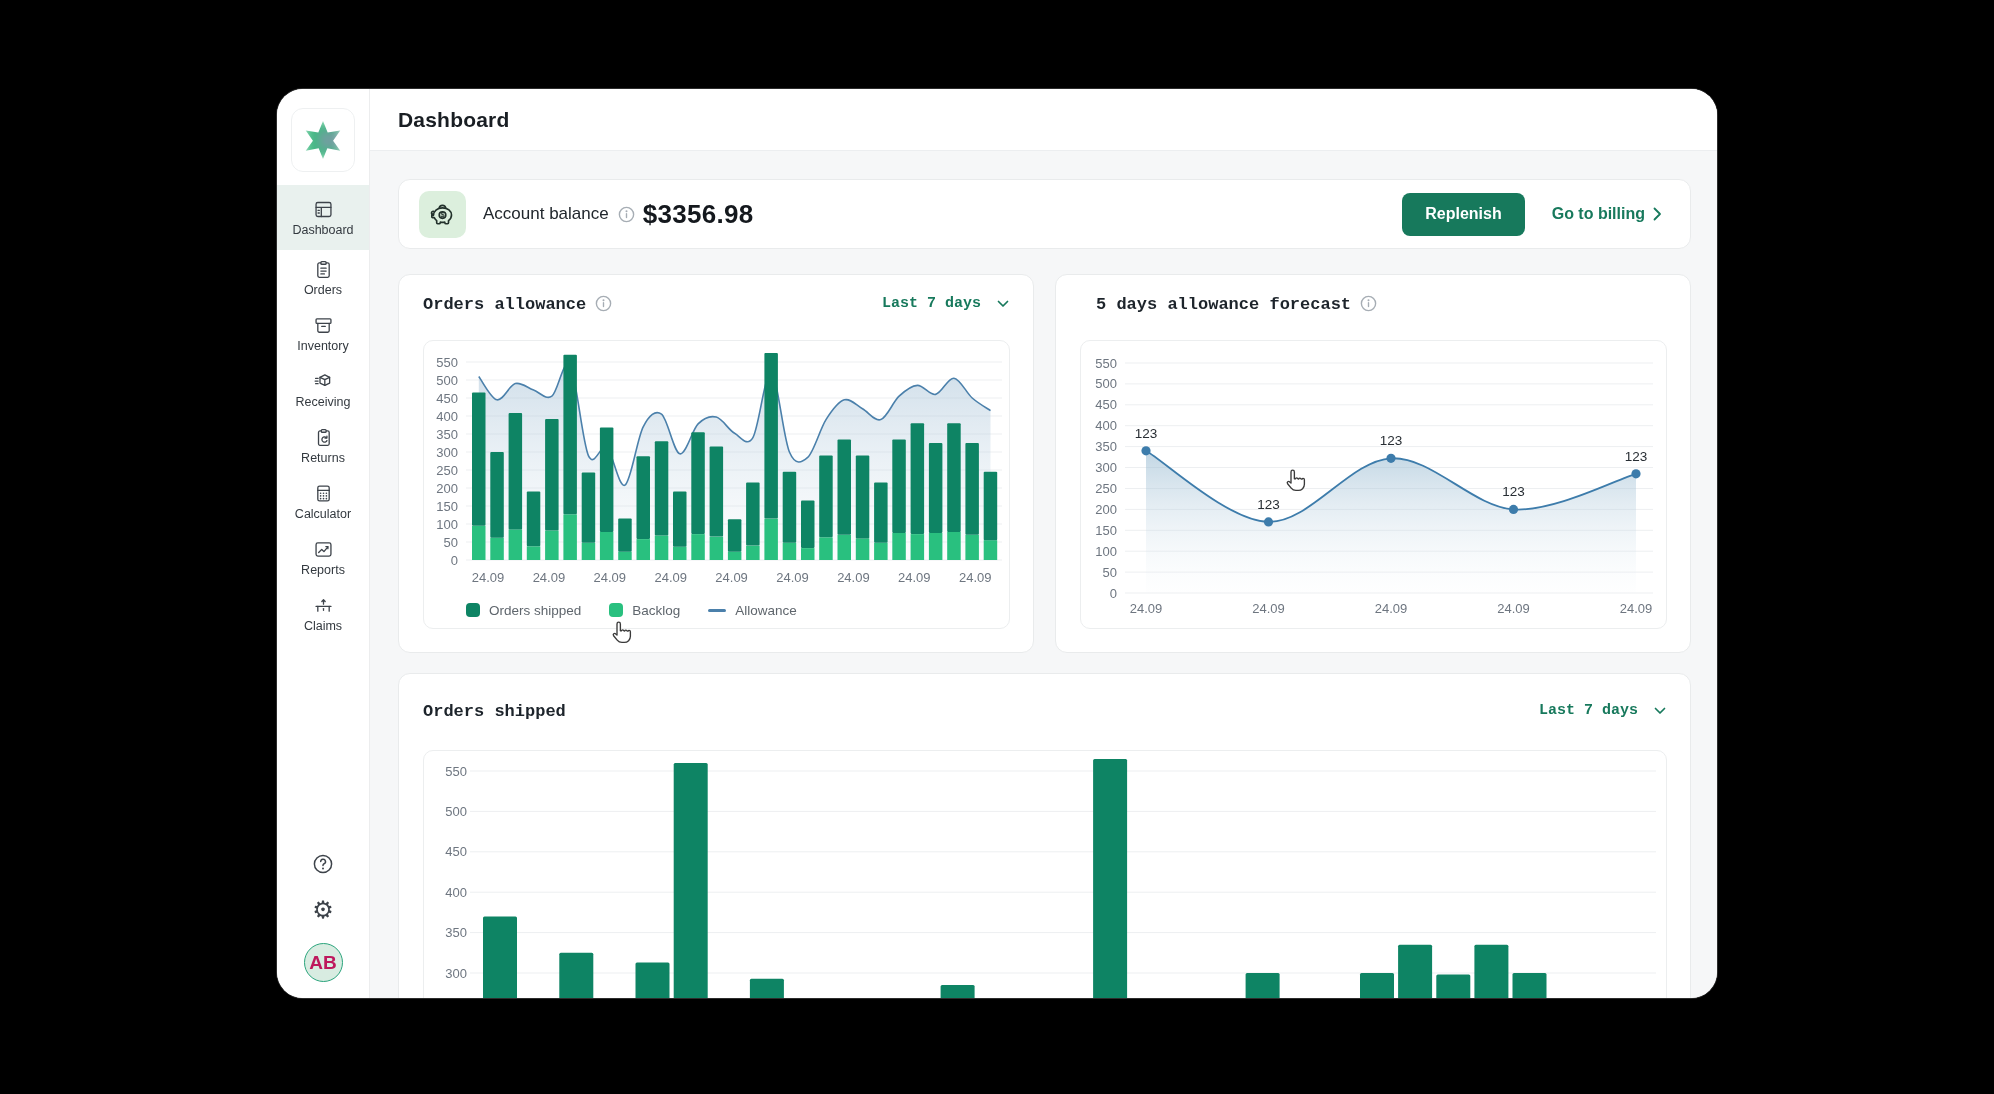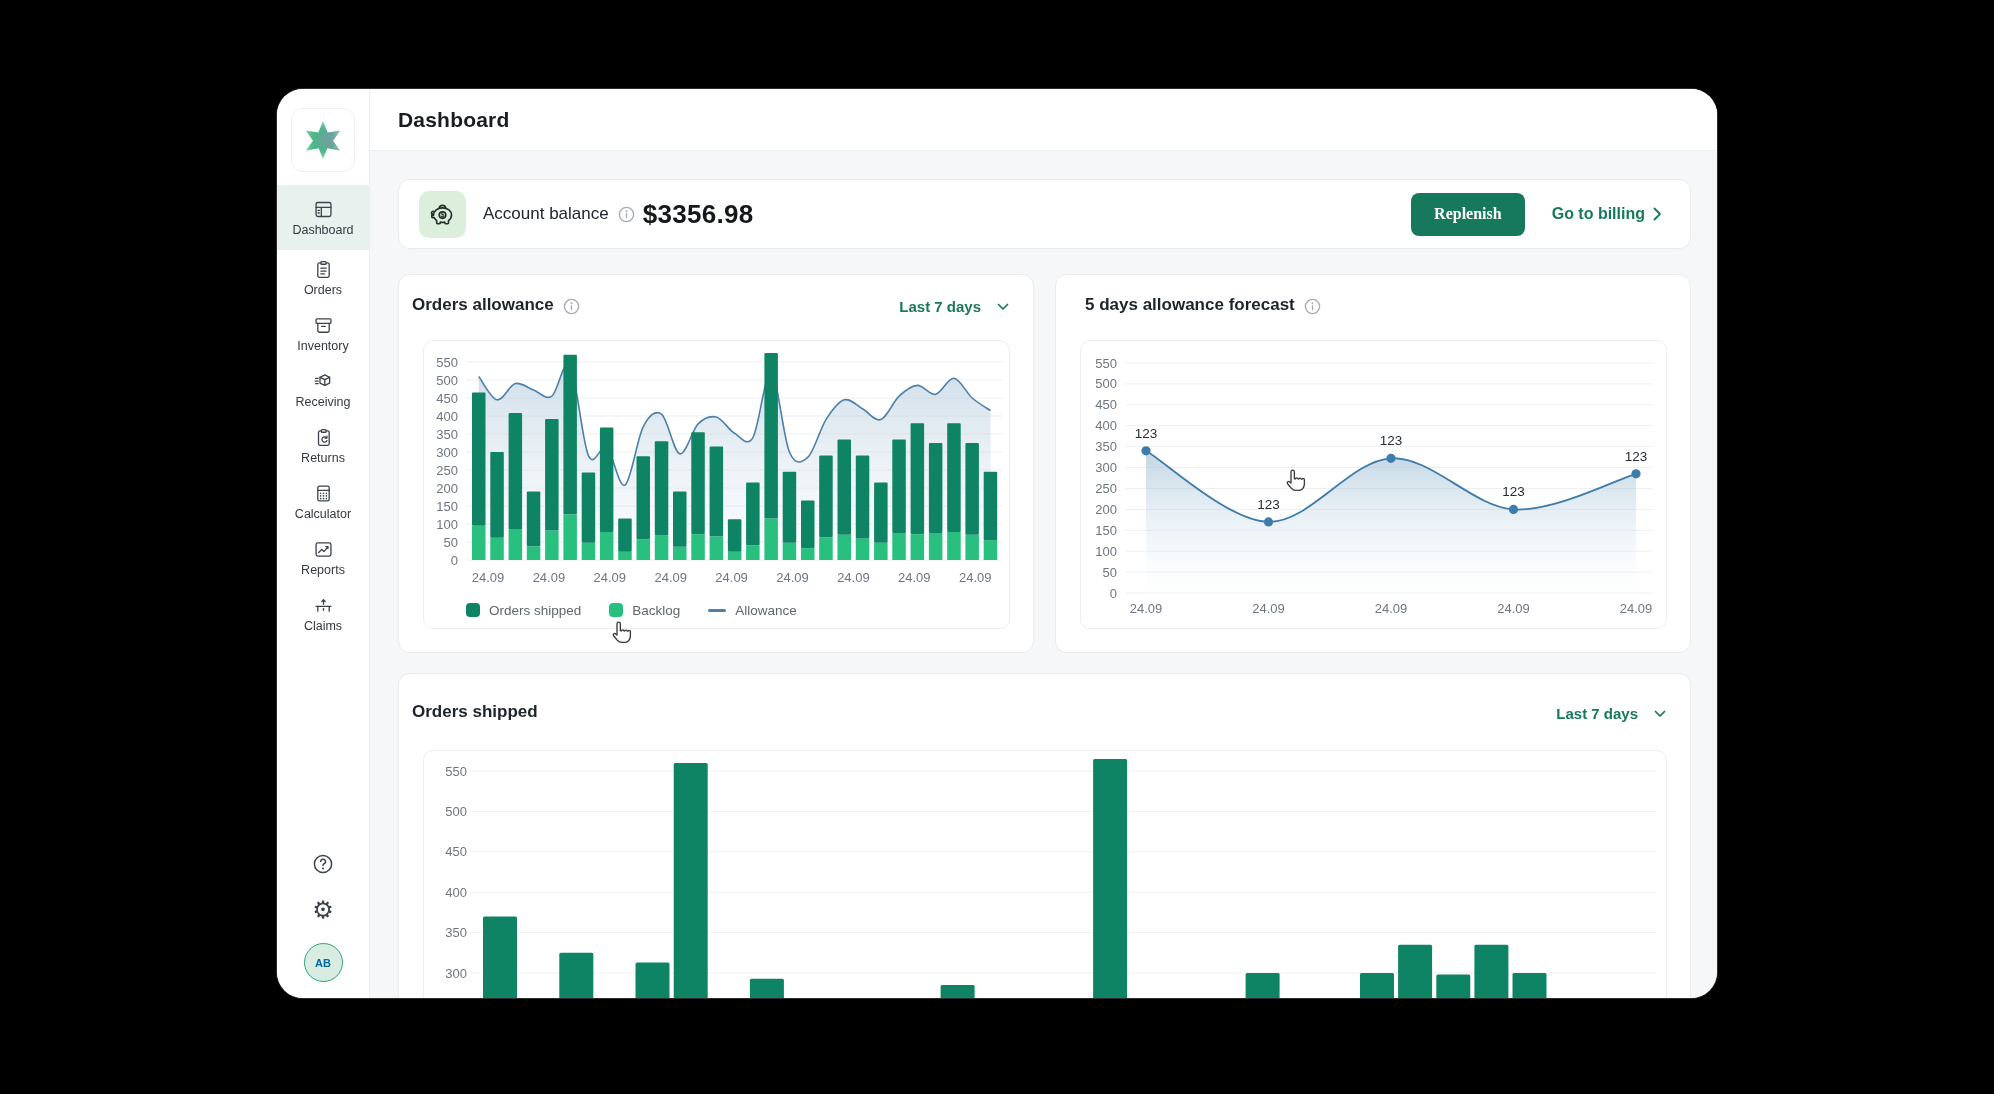--- a/index.html
+++ b/index.html
@@ -23,45 +23,45 @@
   .nav-item.active{height:65px;background:#e9f1ee;}
   .nav-ic{width:21px;height:21px;display:block;}
   .nav-ic svg{width:21px;height:21px;display:block;stroke:#3d434a;fill:none;stroke-width:1.5;
     stroke-linecap:round;stroke-linejoin:round;}
   .nav-label{font-size:12.5px;color:#33393f;}
   .side-footer{margin-top:auto;margin-bottom:16px;display:flex;flex-direction:column;align-items:center;gap:21px;}
   .foot-ic{width:25px;height:25px;display:flex;align-items:center;justify-content:center;cursor:pointer;}
   .foot-ic svg{width:24px;height:24px;stroke:#3d434a;fill:none;stroke-width:1.5;stroke-linecap:round;}
   .gear{font-family:"DejaVu Sans",sans-serif;font-size:24px;color:#3d434a;line-height:1;}
   .avatar{width:39px;height:39px;border-radius:50%;background:#d8ece1;border:1.5px solid #2ba47c;
-    color:#0369a1;font-size:11px;font-weight:bold;display:flex;align-items:center;justify-content:center;
+    color:#be185d;font-size:19px;font-weight:bold;display:flex;align-items:center;justify-content:center;
     box-sizing:border-box;cursor:pointer;}
   
   .main{position:absolute;left:93px;top:0;right:0;bottom:0;background:#f6f7f8;}
   .header{height:61px;background:#fff;border-bottom:1px solid #eceef0;display:flex;align-items:center;
     padding-left:28px;}
   .page-title{margin:0;font-size:21px;font-weight:700;color:#191e23;letter-spacing:.2px;}
   .content{position:relative;height:848px;}
   .card{position:absolute;background:#fff;border:1px solid #e9ebec;border-radius:12px;box-sizing:border-box;}
   
   .balance-card{left:28px;top:28px;width:1293px;height:70px;display:flex;align-items:center;padding:0 20px;}
   .piggy-wrap{width:47px;height:47px;border-radius:10px;background:#dcefdd;display:flex;align-items:center;
     justify-content:center;flex:none;}
   .piggy-wrap svg{width:31px;height:31px;stroke:#22312b;fill:none;stroke-width:1.7;stroke-linecap:round;stroke-linejoin:round;}
   .balance-label{margin-left:17px;font-size:17px;font-weight:500;color:#21272d;}
   .info{width:17px;height:17px;margin-left:9px;display:inline-flex;cursor:pointer;}
   .info svg{width:17px;height:17px;}
   .balance-amount{margin-left:8px;font-size:26px;font-weight:700;color:#14181d;letter-spacing:.3px;}
   .replenish-btn{margin-left:auto;height:43px;padding:0 23px;border:none;border-radius:8px;background:#17795c;
-    color:#fff;font-size:16px;font-weight:600;font-family:Liberation Serif, serif;cursor:pointer;}
+    color:#fff;font-size:16px;font-weight:600;font-family:Liberation Sans, sans-serif;cursor:pointer;}
   .billing-link{margin-left:27px;margin-right:8px;display:flex;align-items:center;gap:8px;color:#17795c;
     font-size:16px;font-weight:600;cursor:pointer;}
   .chev svg{display:block;}
   
-  .card-head{position:absolute;left:13px;right:24px;display:flex;align-items:flex-end;}
+  .card-head{position:absolute;left:24px;right:24px;display:flex;align-items:flex-start;font-family:Liberation Mono, monospace;}
   .card-title{font-size:17px;font-weight:600;color:#1d242b;}
   .range{margin-left:auto;display:flex;align-items:center;gap:16px;color:#17795c;font-size:15px;
     font-weight:600;cursor:pointer;}
   .chart-box{position:absolute;border:1px solid #eceeef;border-radius:10px;box-sizing:border-box;background:#fff;}
   .legend{position:absolute;left:0;right:0;top:251px;height:36px;display:flex;align-items:center;
     gap:28px;padding-left:42px;}
   .legend-item{display:flex;align-items:center;gap:9px;font-size:13.5px;color:#5f666d;cursor:pointer;}
   .sw{width:14px;height:14px;border-radius:4px;}
   .sw-line{width:18px;height:3px;border-radius:2px;}
   svg text{font-family:"Liberation Sans","DejaVu Sans",sans-serif;}

